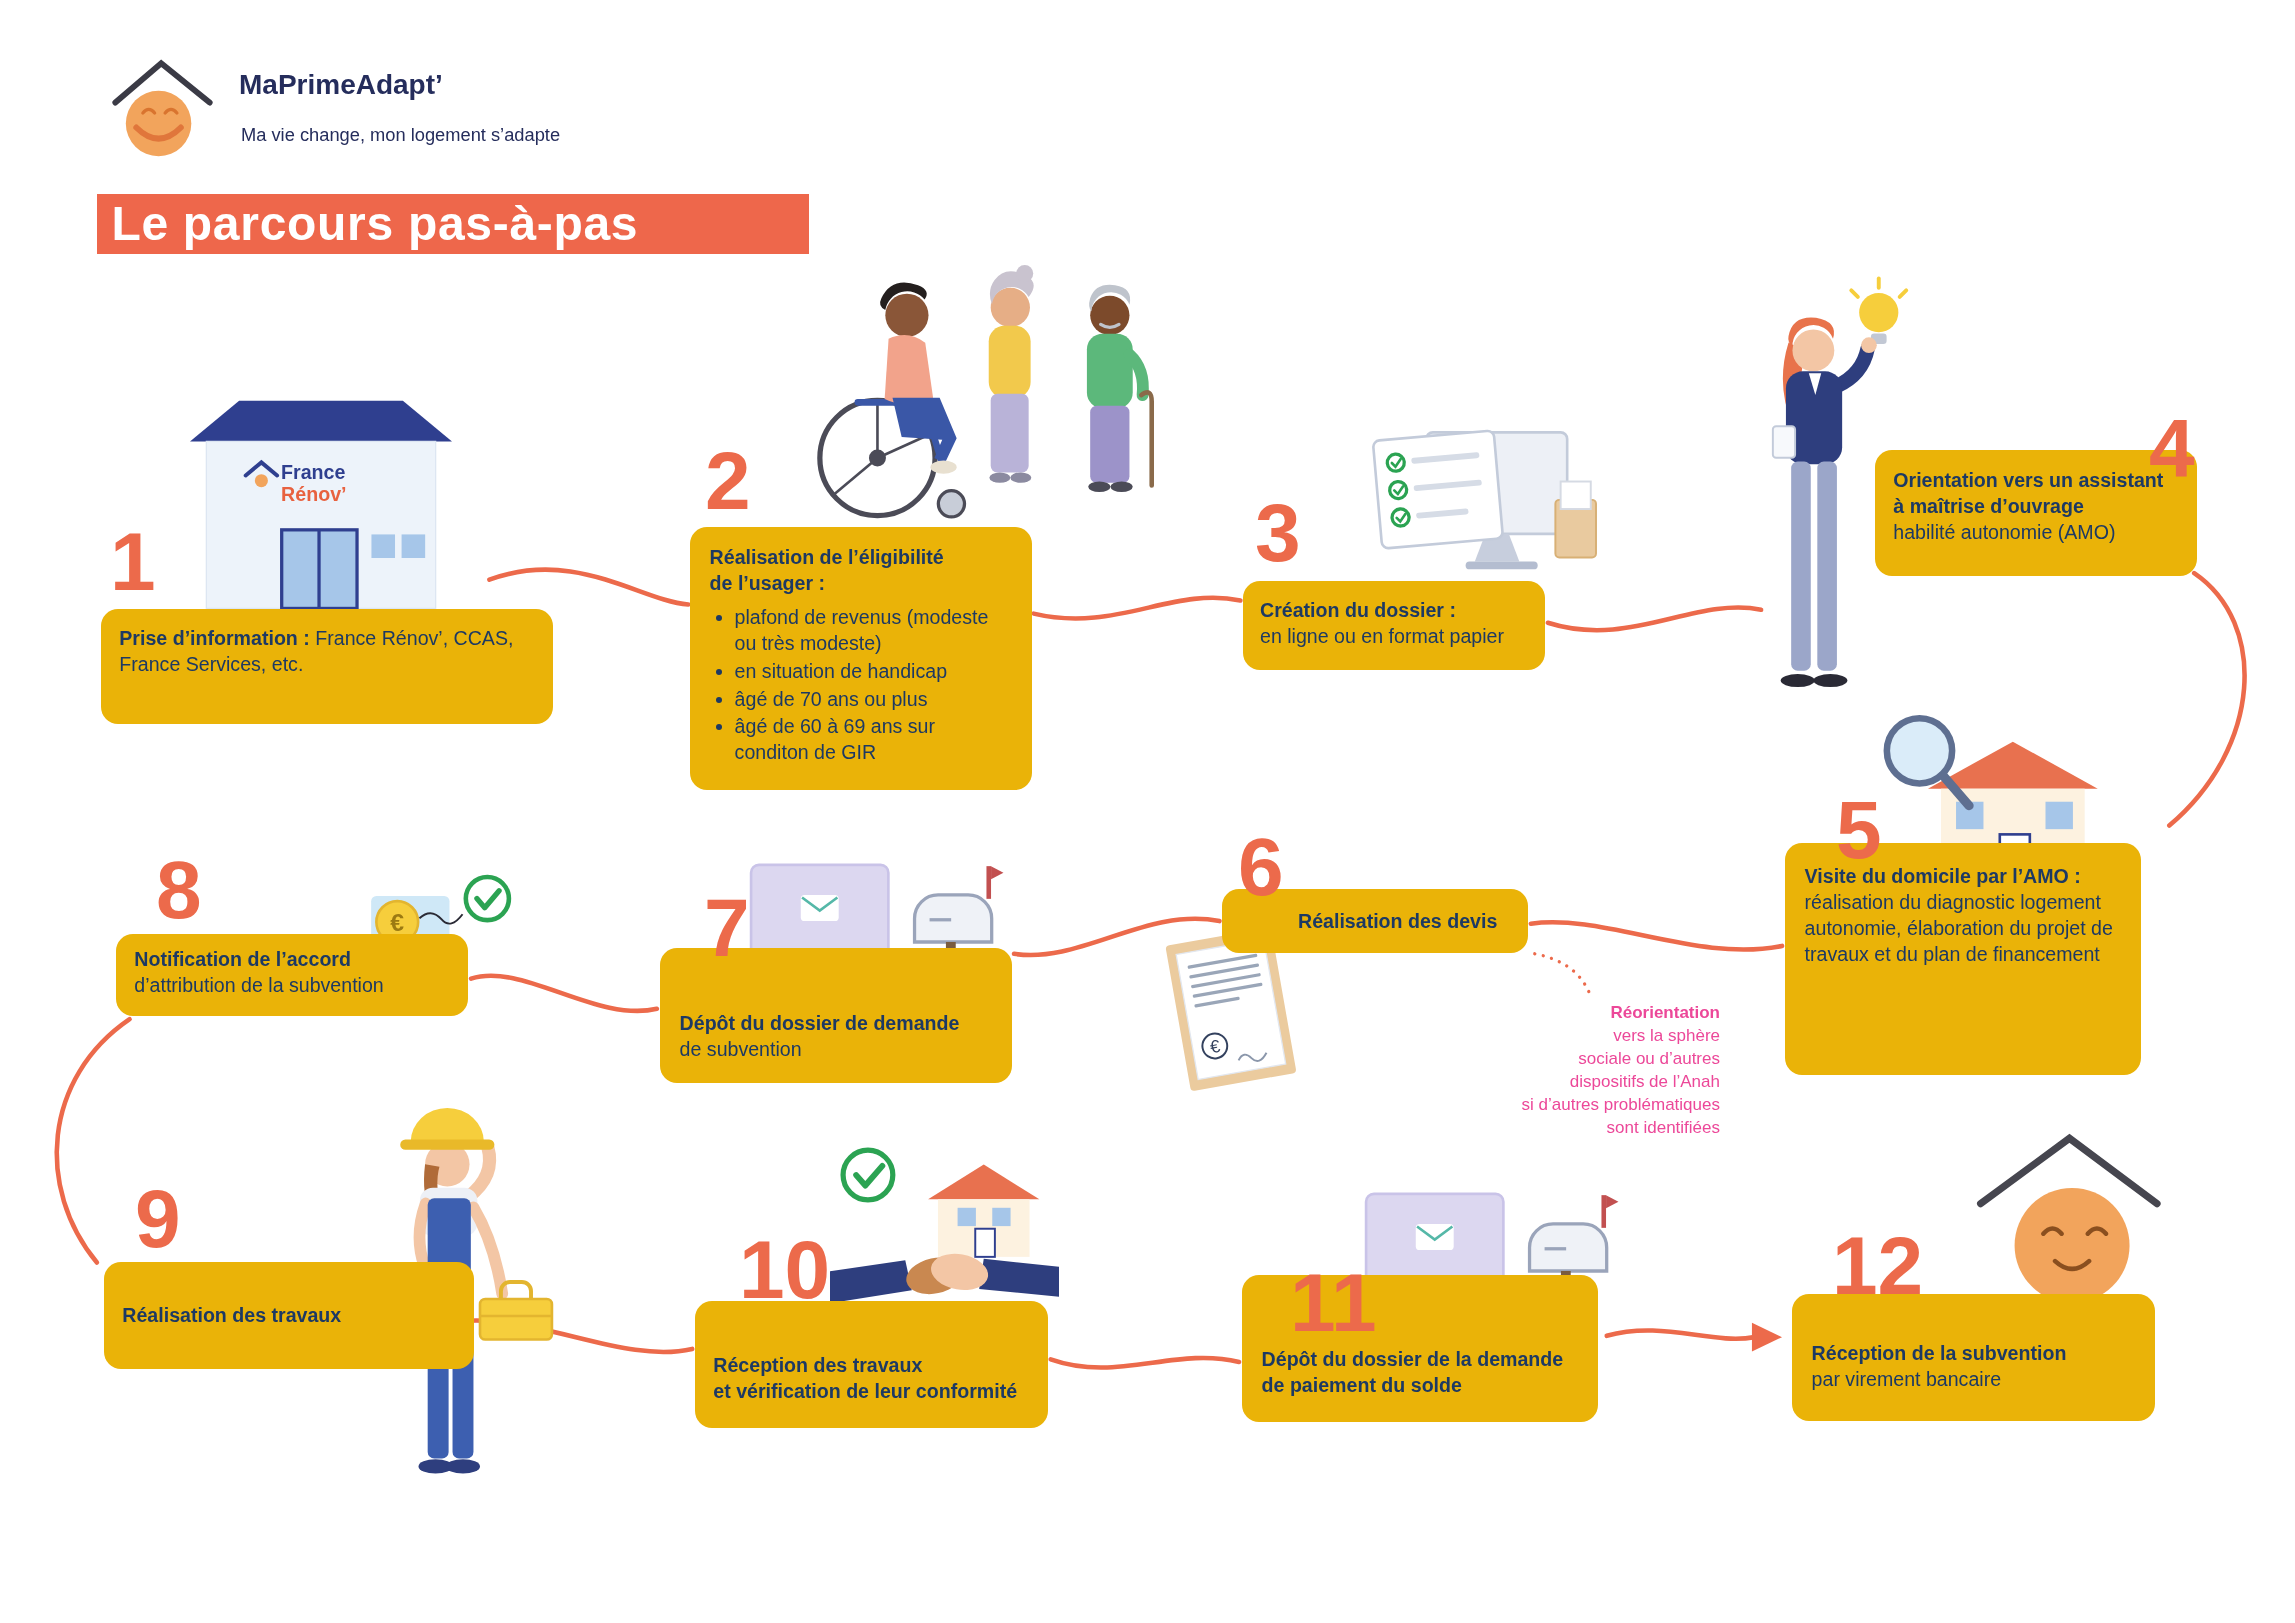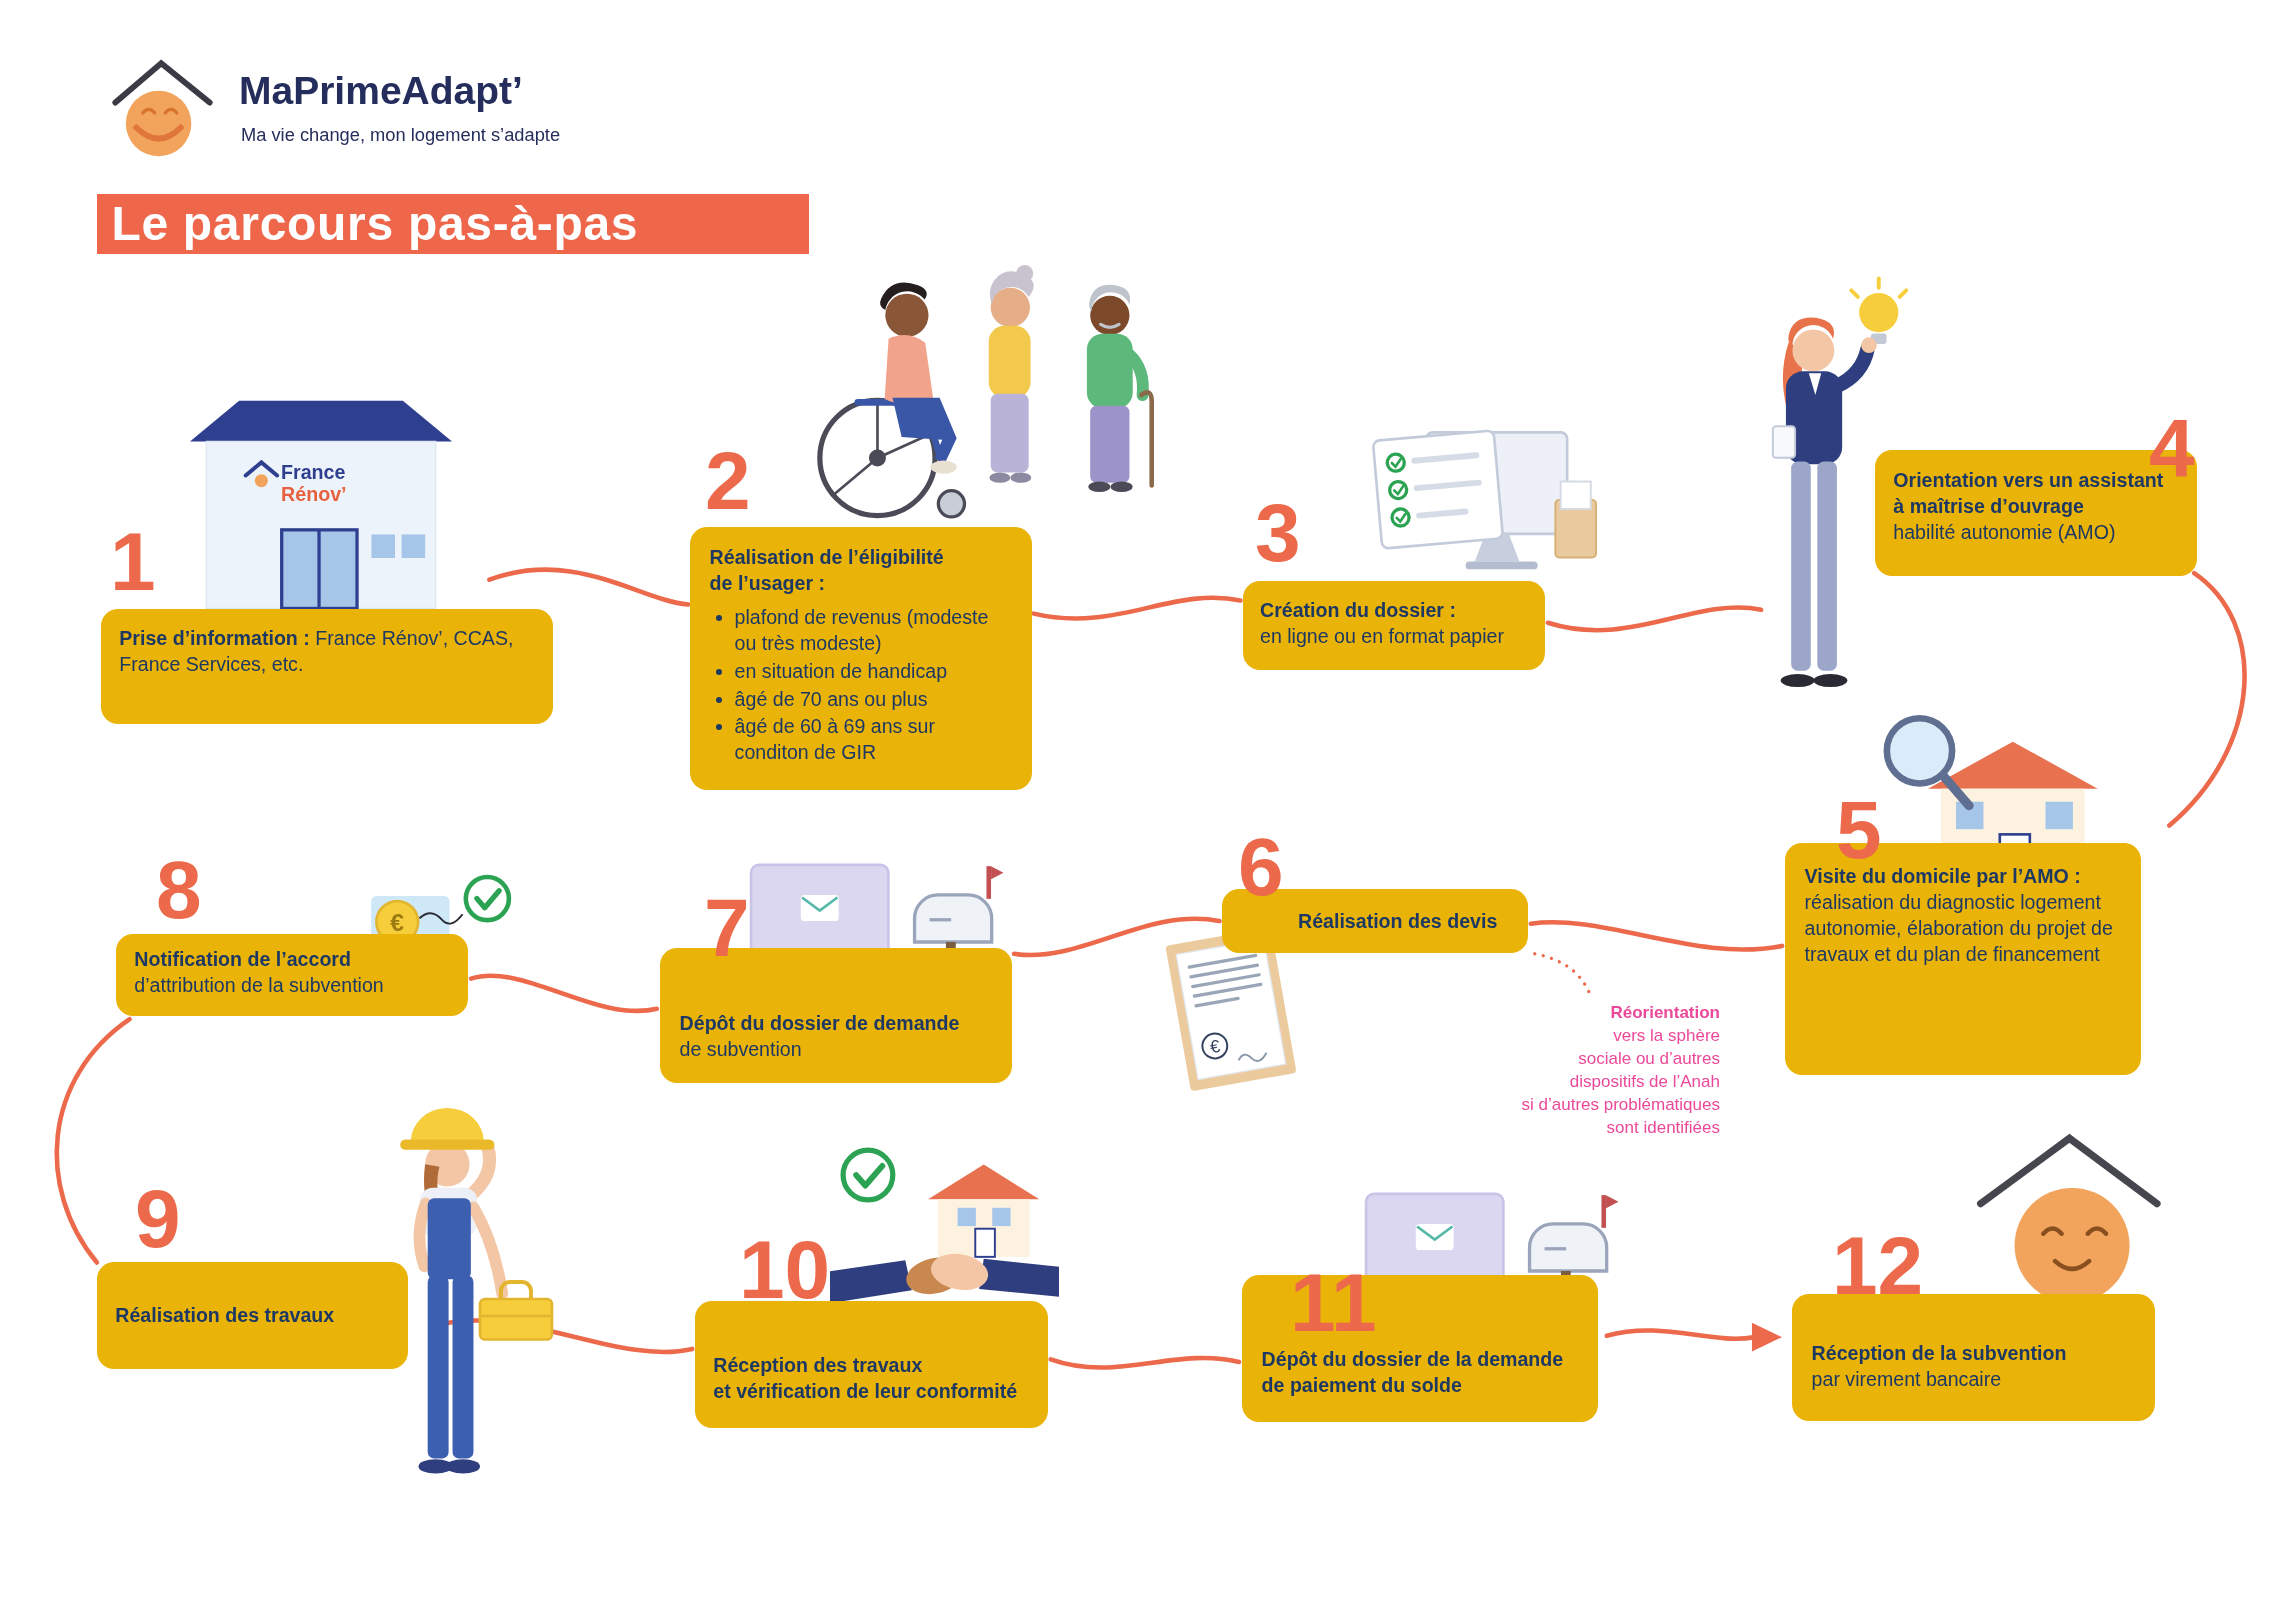--- a/index.html
+++ b/index.html
@@ -1,21 +1,21 @@
 <!DOCTYPE html>
 <html style="font-size:10.5px"><head>
 <meta charset="utf-8">
 <style>
   *{margin:0;padding:0;box-sizing:border-box}
   html,body{width:2295px;height:1623px;background:#ffffff}
   body{position:relative;overflow:hidden;font-family:"Liberation Sans",sans-serif;color:#1D3963}
   .connectors{position:absolute;left:0;top:0;width:2295px;height:1623px;pointer-events:none}
   .banner{position:absolute;left:97px;top:194px;width:712px;height:60px;background:#EE674B;color:#ffffff;
           font-size:48px;font-weight:700;line-height:60px;padding-left:14.4px;letter-spacing:0.7px}
-  .logo-name{position:absolute;left:239px;top:69px;font-size:39px;font-weight:800;color:#252D5C}
+  .logo-name{position:absolute;left:239px;top:69px;font-size:28px;font-weight:800;color:#252D5C}
   .logo-tagline{position:absolute;left:241px;top:124px;font-size:18.3px;color:#252D5C}
   .box{position:absolute;background:#eab308;border-radius:17px;color:#1D3963;font-size:19.6px;line-height:1.32}
   .box .b{font-weight:bold}
   .blk{display:block}
   .num{position:absolute;color:#EC6A4B;font-size:82px;font-weight:800;line-height:1}
   .illus{position:absolute}
   ul.bullets{margin-top:8px;padding-left:25px;list-style:disc}
   ul.bullets li{margin-bottom:2px}
   .reorient{position:absolute;left:1517px;top:1002px;width:203px;text-align:right;font-size:17px;line-height:1.35;color:#ec4899}
   .reorient .b{font-weight:bold}
@@ -303,21 +303,21 @@
 <div class="box" style="left:660px;top:948px;width:352px;height:135px;padding:63px 0 0 19.6px">
   <span class="b blk">Dépôt du dossier de demande</span>
   <span class="blk">de subvention</span>
 </div>
 
 <div class="box" style="left:116px;top:934px;width:352px;height:82px;padding:13px 18.3px">
   <span class="b blk">Notification de l’accord</span>
   <span class="blk">d’attribution de la subvention</span>
 </div>
 
-<div class="box" style="left:97px;top:1262px;width:311px;height:107px;padding:41px 0 0 18.3px">
+<div class="box" style="left:104px;top:1262px;width:370px;height:107px;padding:41px 0 0 18.3px">
   <span class="b">Réalisation des travaux</span>
 </div>
 
 <div class="box" style="left:695px;top:1301px;width:353px;height:127px;padding:52px 0 0 18.3px">
   <span class="b blk">Réception des travaux</span>
   <span class="b blk">et vérification de leur conformité</span>
 </div>
 
 <div class="box" style="left:1242px;top:1275px;width:356px;height:147px;padding:72px 0 0 19.6px">
   <span class="b blk">Dépôt du dossier de la demande</span>

